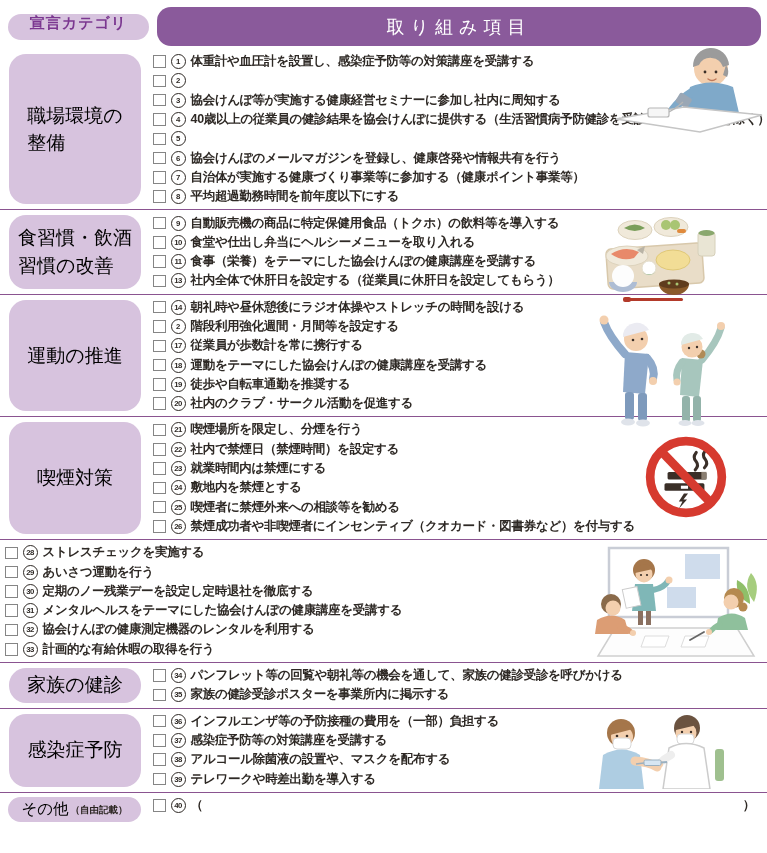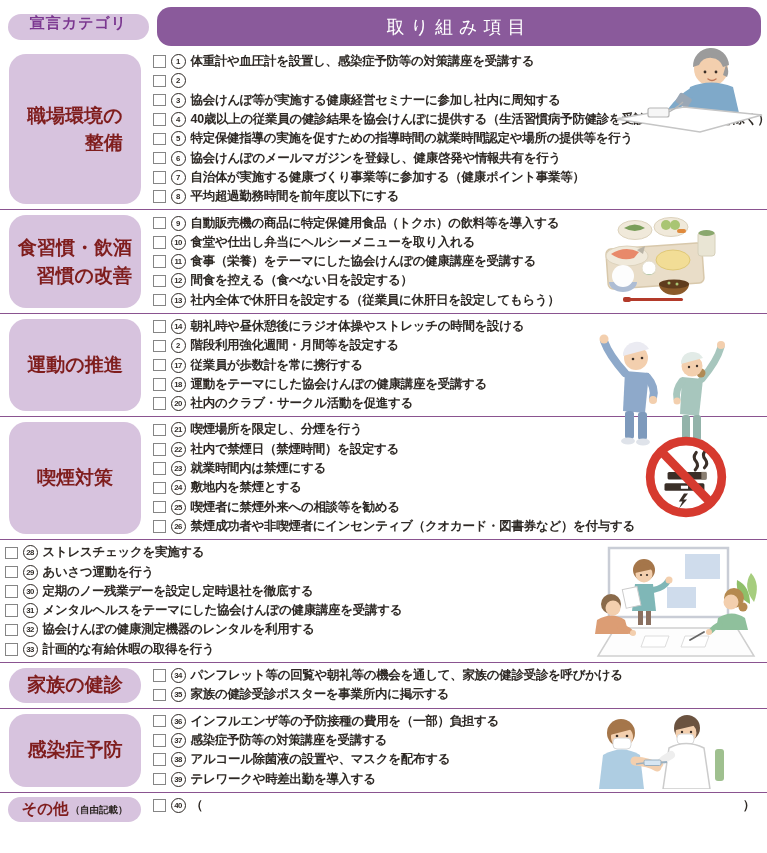--- a/index.html
+++ b/index.html
@@ -12,22 +12,22 @@
         font-weight:bold;font-size:15px;color:#7b3790;letter-spacing:1px;}
   .bar{flex:1;height:39px;margin-left:8px;background:#8a5a9b;border-radius:14px;
        display:flex;align-items:center;justify-content:center;
        color:#fff;font-weight:normal;font-size:18px;letter-spacing:6px;}
   
   .section{display:flex;padding:2px 0;}
   .section.divided{border-top:1.5px solid #8a5390;}
   .left{width:148px;flex:none;display:flex;}
   .cat-box{flex:1;margin:3px 7px 3px 9px;background:#d7c3de;border-radius:17px;
            display:flex;align-items:center;justify-content:center;}
-  .cat-label{font-weight:bold;font-size:19px;line-height:1.45;white-space:pre-line;
-             text-align:right;color:#7f1d1d;}
+  .cat-label{font-weight:normal;font-size:19px;line-height:1.45;white-space:pre-line;
+             text-align:left;color:#000000;}
   .cat-pill{flex:1;margin:2px 7px auto 8px;height:25px;background:#d7c3de;border-radius:13px;
             display:flex;align-items:center;justify-content:center;gap:2px;}
   .cat-pill .cat-label{font-size:15.5px;line-height:1;}
   .cat-sub{font-weight:bold;font-size:9.5px;color:#29231f;padding-top:3px;}
   .right{flex:1;position:relative;padding:1px 0 1px 2px;min-width:0;}
   
   .item{display:flex;align-items:center;height:19.3px;gap:5px;white-space:nowrap;}
   .cb{width:10.5px;height:10.5px;border:1.4px solid #858585;background:#fff;flex:none;margin-left:3px;}
   .num{width:13px;height:13px;border:1.3px solid #2e2925;border-radius:50%;flex:none;
        display:inline-flex;align-items:center;justify-content:center;
@@ -81,21 +81,20 @@
             <span class="txt">協会けんぽ等が実施する健康経営セミナーに参加し社内に周知する</span>
           </div>
           <div class="item">
             <span class="cb"></span>
             <span class="num">4</span>
             <span class="txt">40歳以上の従業員の健診結果を協会けんぽに提供する（生活習慣病予防健診を受診している場合を除く）</span>
           </div>
           <div class="item">
             <span class="cb"></span>
             <span class="num">5</span>
-            <span class="txt">特定保健指導の実施を促すための指導時間の就業時間認定や場所の提供等を行う</span>
           </div>
           <div class="item">
             <span class="cb"></span>
             <span class="num">6</span>
             <span class="txt">協会けんぽのメールマガジンを登録し、健康啓発や情報共有を行う</span>
           </div>
           <div class="item">
             <span class="cb"></span>
             <span class="num">7</span>
             <span class="txt">自治体が実施する健康づくり事業等に参加する（健康ポイント事業等）</span>
@@ -138,25 +137,20 @@
           </div>
           <div class="item">
             <span class="cb"></span>
             <span class="num">10</span>
             <span class="txt">食堂や仕出し弁当にヘルシーメニューを取り入れる</span>
           </div>
           <div class="item">
             <span class="cb"></span>
             <span class="num">11</span>
             <span class="txt">食事（栄養）をテーマにした協会けんぽの健康講座を受講する</span>
-          </div>
-          <div class="item">
-            <span class="cb"></span>
-            <span class="num">12</span>
-            <span class="txt">間食を控える（食べない日を設定する）</span>
           </div>
           <div class="item">
             <span class="cb"></span>
             <span class="num">13</span>
             <span class="txt">社内全体で休肝日を設定する（従業員に休肝日を設定してもらう）</span>
           </div>
           <div class="ill ill-diet">
     <svg viewBox="0 0 128 92">
       <rect x="10" y="32" width="96" height="40" rx="5" fill="#e9ddc8" stroke="#d8c8ab" stroke-width="1.5" transform="rotate(-4 58 52)"></rect>
       <ellipse cx="38" cy="16" rx="17" ry="9.5" fill="#f0e9da" stroke="#ddd3bd"></ellipse>
@@ -204,20 +198,25 @@
           </div>
           <div class="item">
             <span class="cb"></span>
             <span class="num">17</span>
             <span class="txt">従業員が歩数計を常に携行する</span>
           </div>
           <div class="item">
             <span class="cb"></span>
             <span class="num">18</span>
             <span class="txt">運動をテーマにした協会けんぽの健康講座を受講する</span>
+          </div>
+          <div class="item">
+            <span class="cb"></span>
+            <span class="num">19</span>
+            <span class="txt">徒歩や自転車通勤を推奨する</span>
           </div>
           <div class="item">
             <span class="cb"></span>
             <span class="num">20</span>
             <span class="txt">社内のクラブ・サークル活動を促進する</span>
           </div>
           <div class="ill ill-exercise">
     <svg viewBox="0 0 156 127">
       <path d="M44 52 Q28 34 23 20" stroke="#8ea9ca" stroke-width="8" fill="none" stroke-linecap="round"></path>
       <circle cx="23" cy="18" r="4.5" fill="#f3cfae"></circle>

